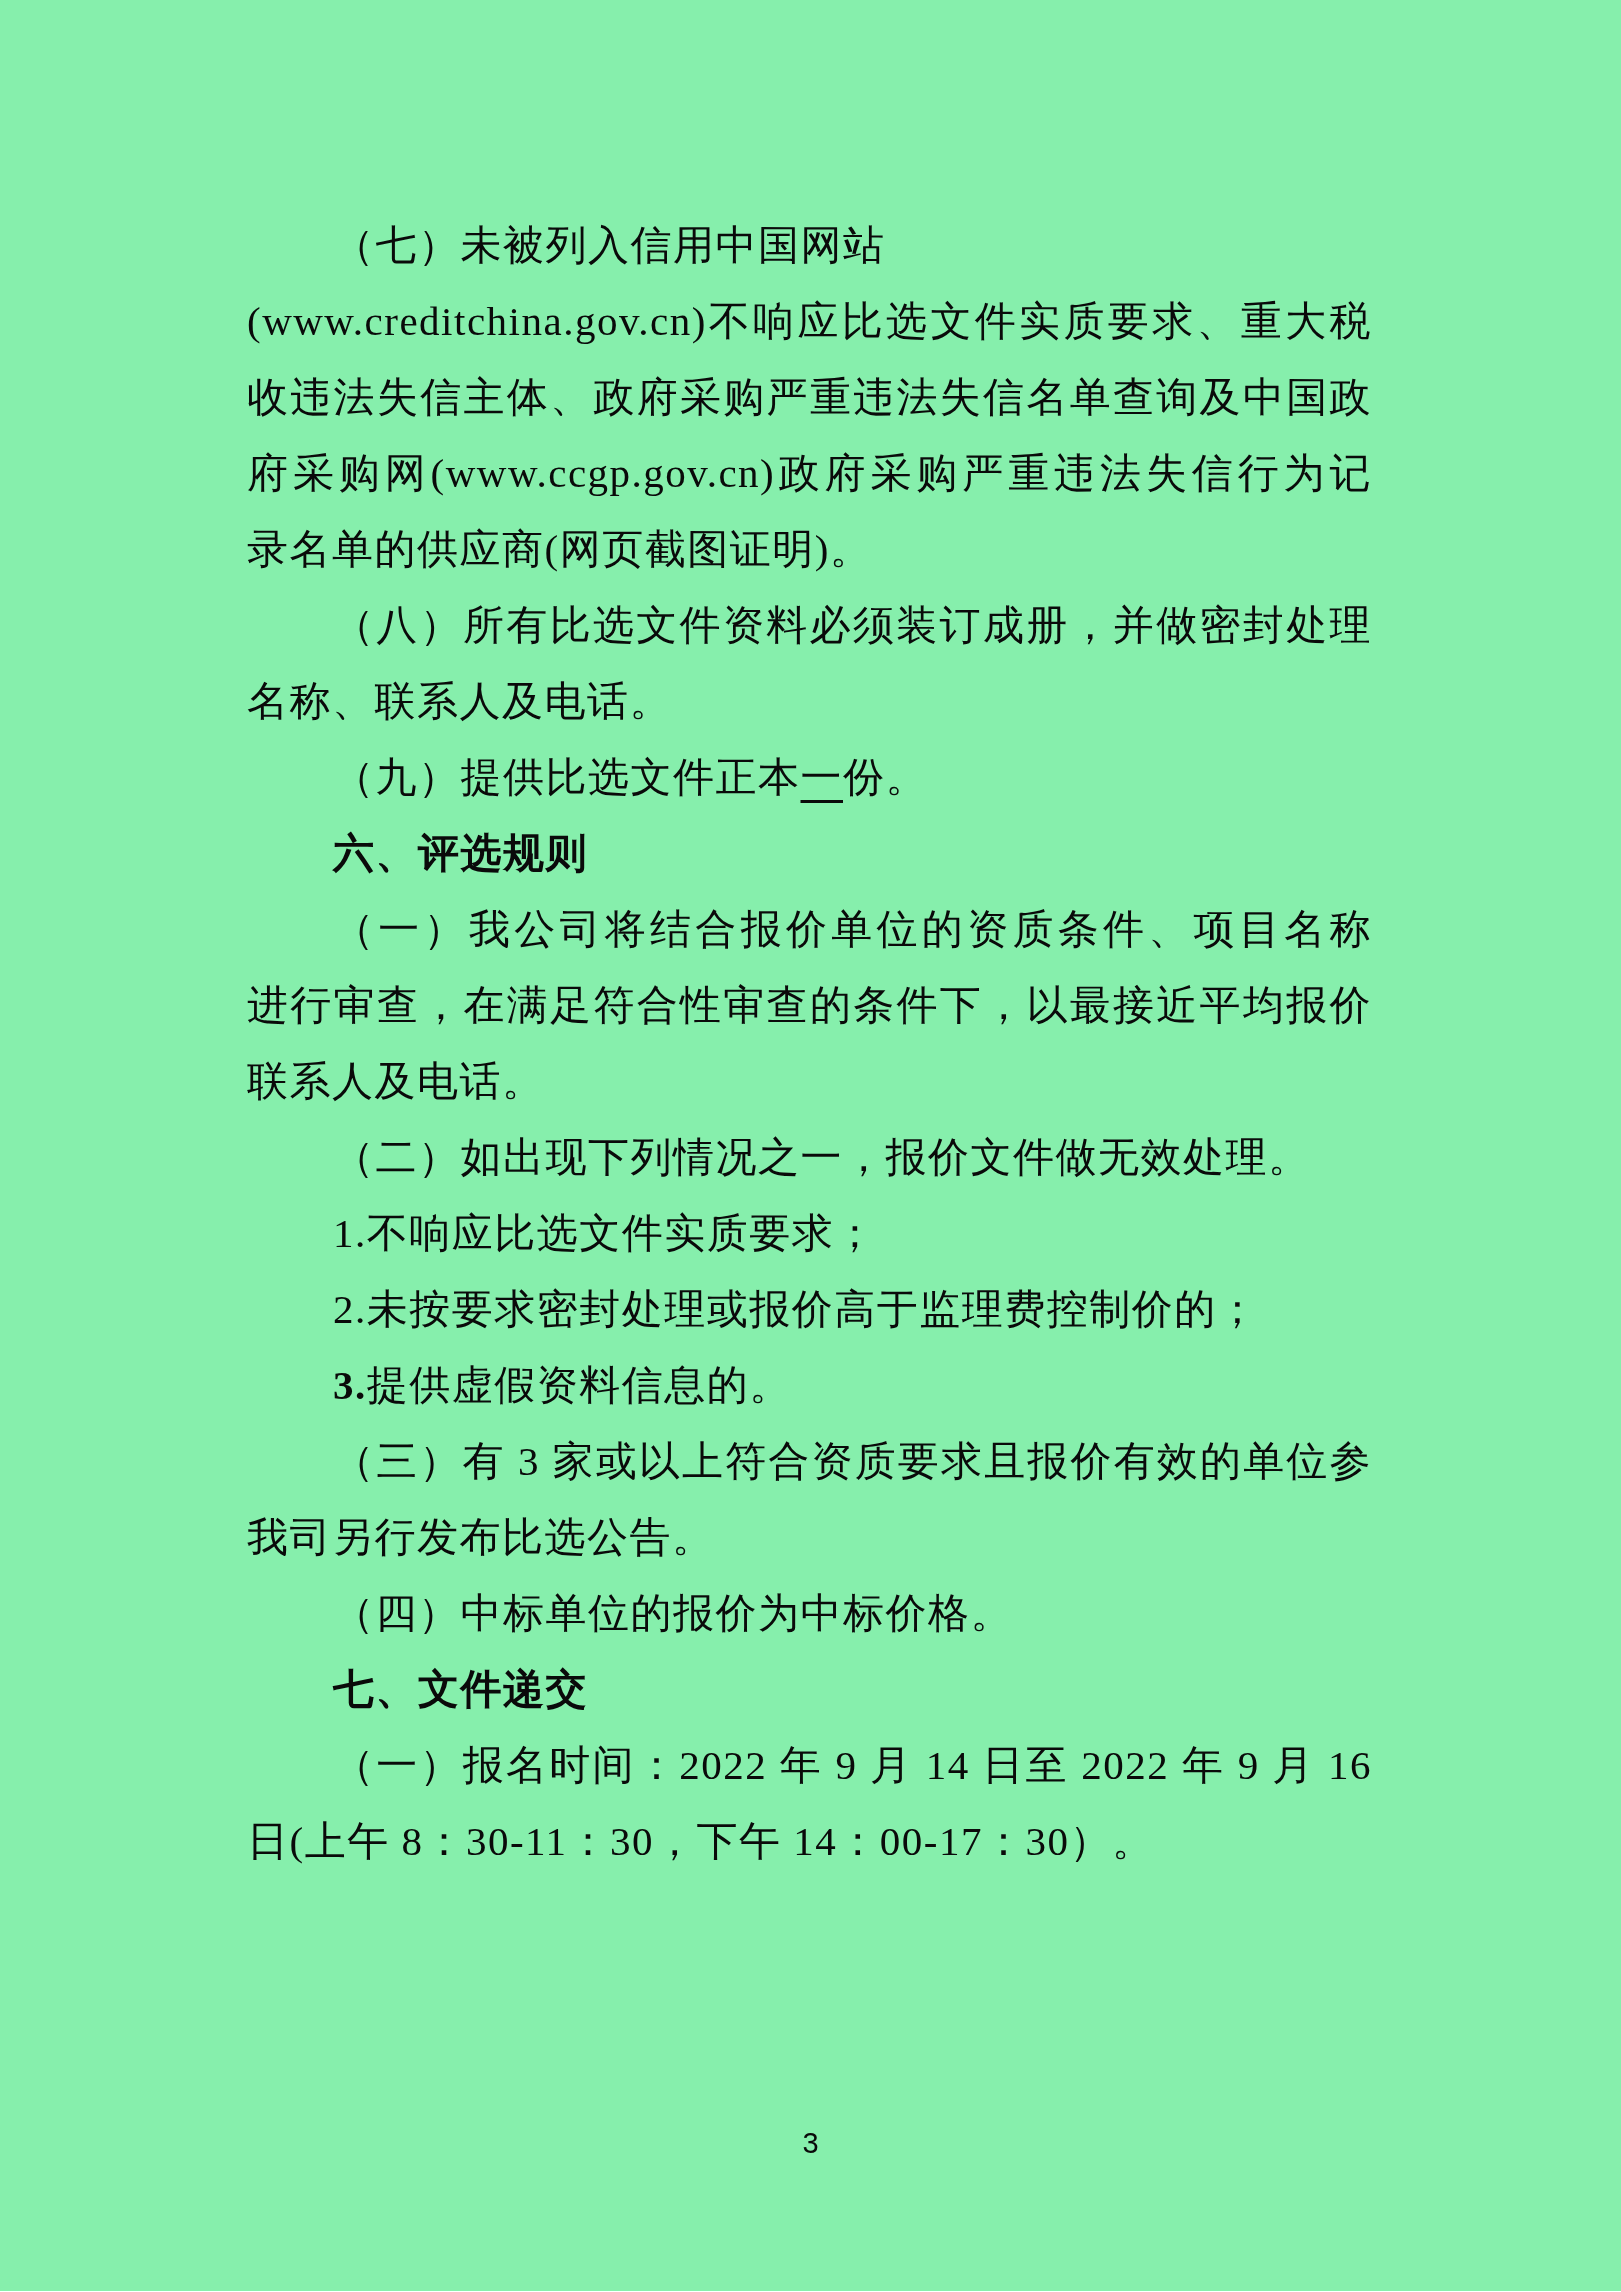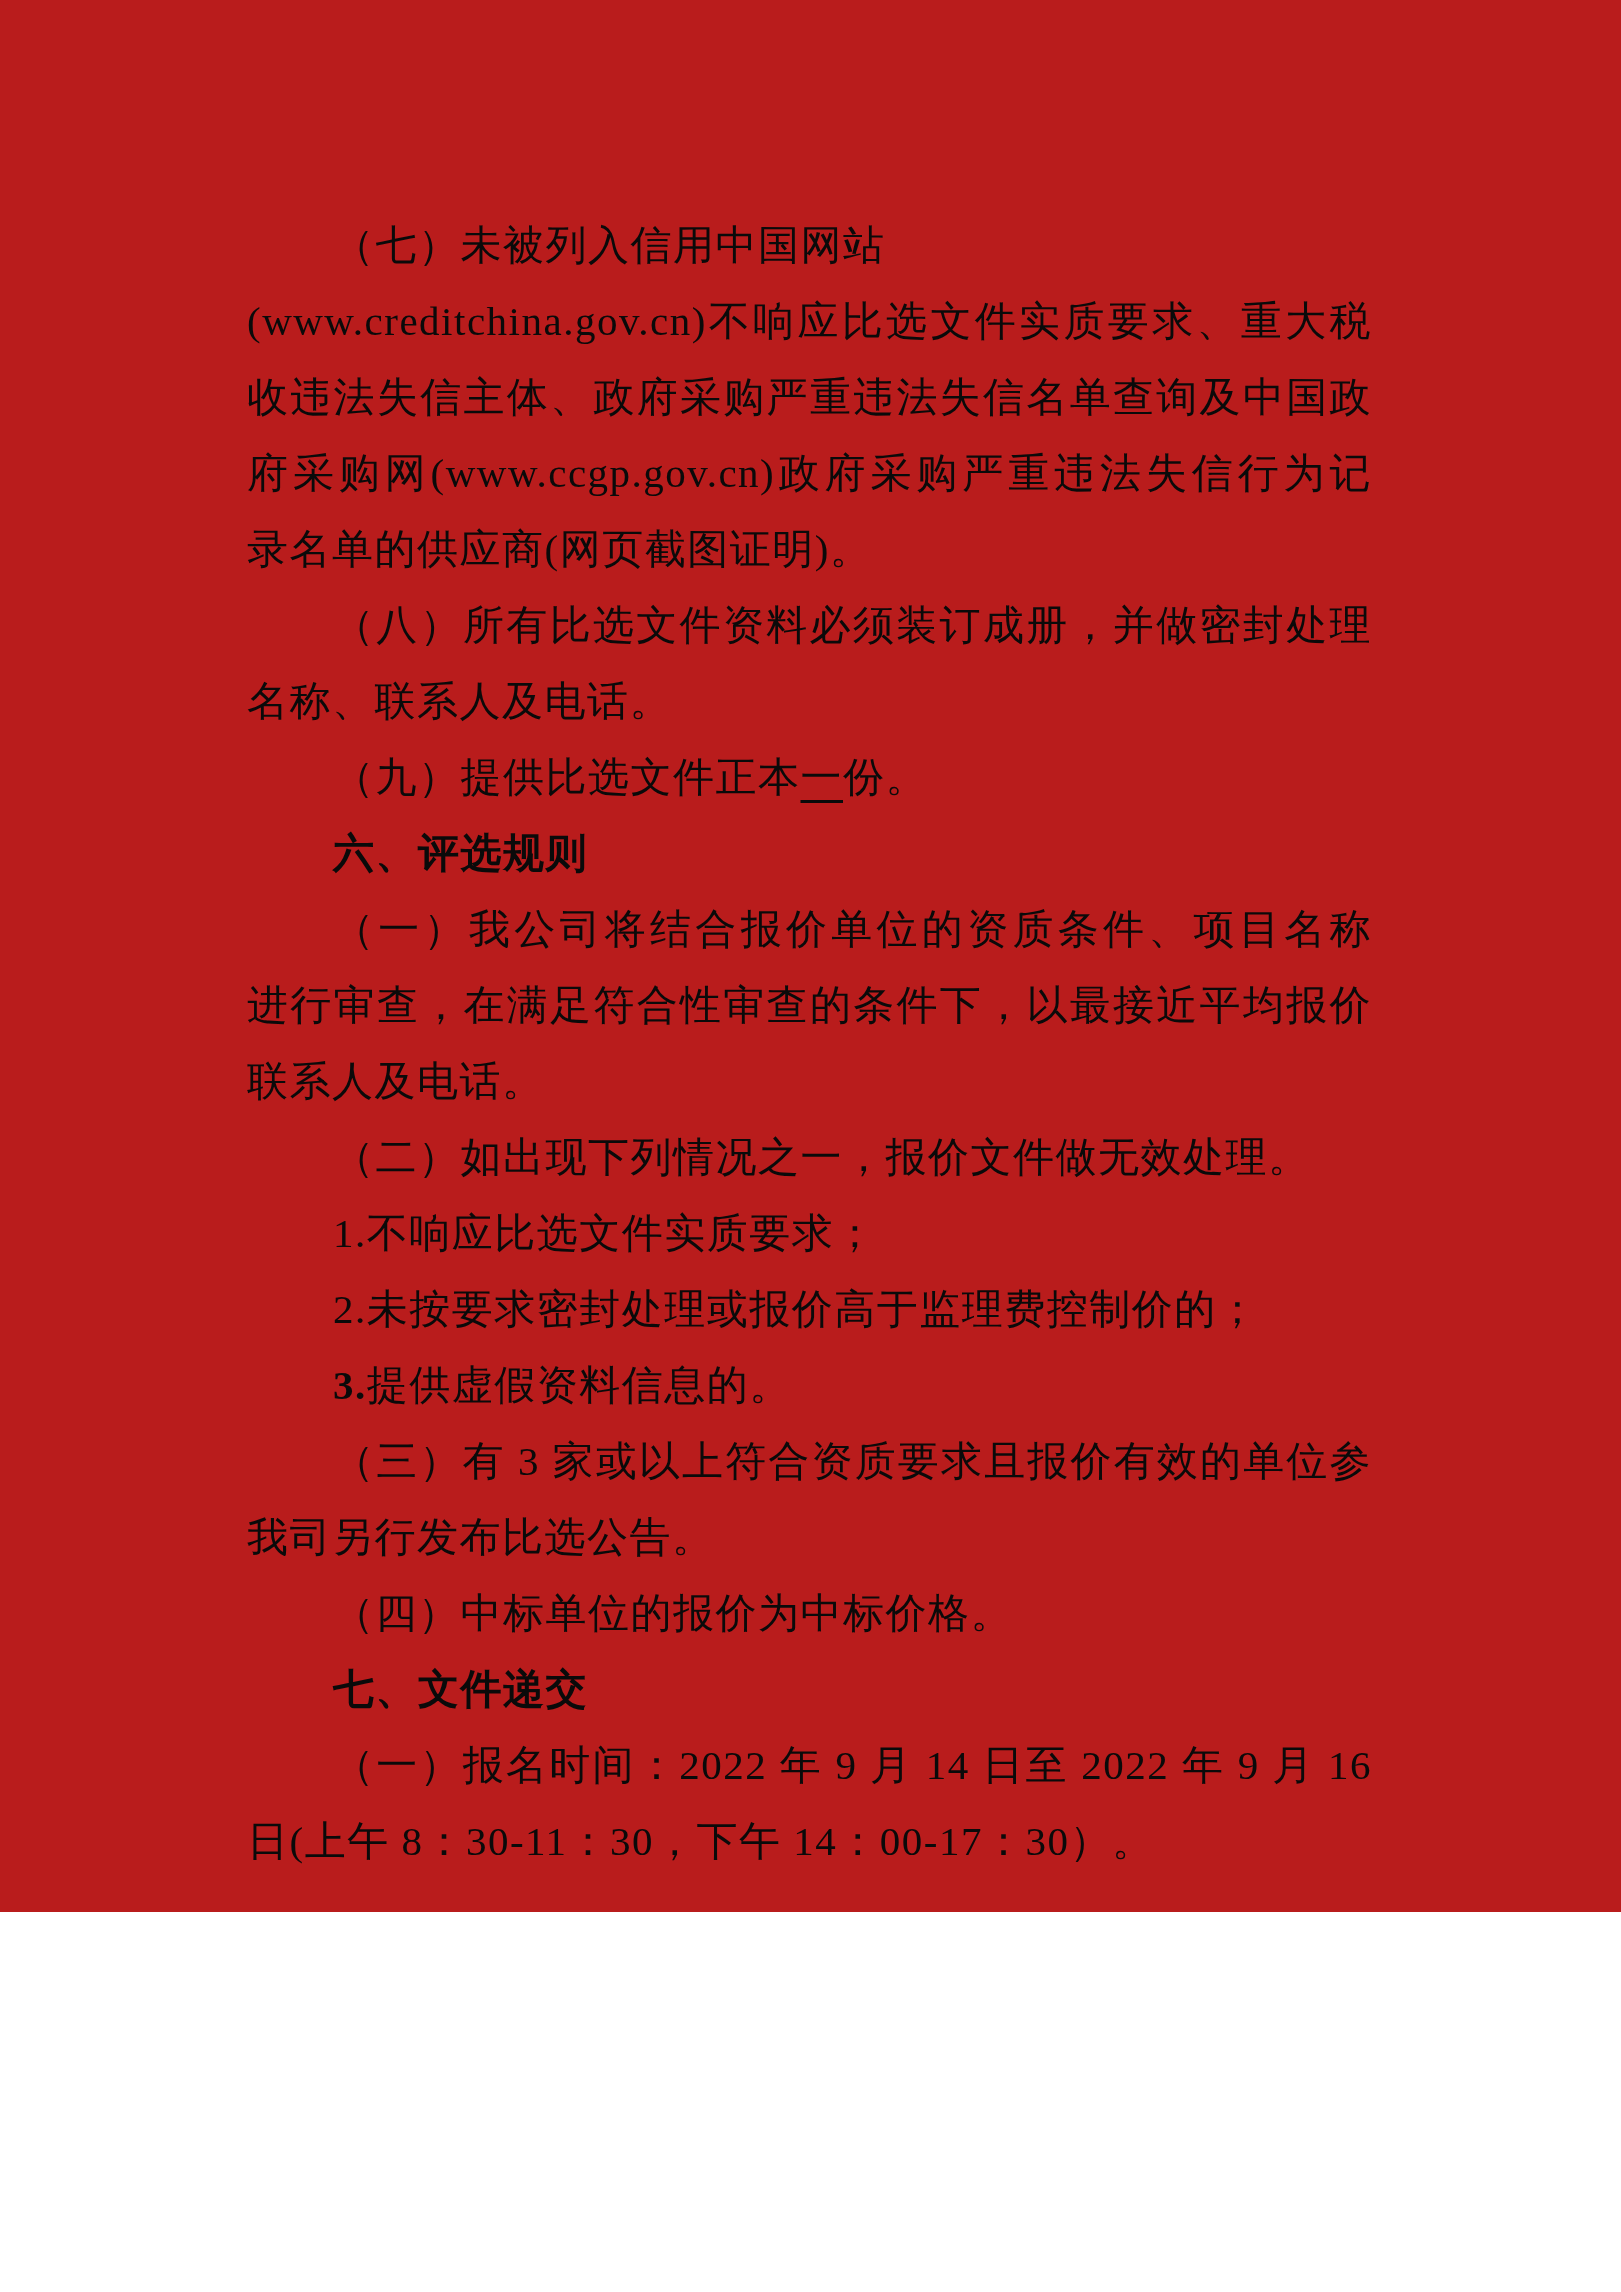--- a/index.html
+++ b/index.html
@@ -3,22 +3,22 @@
 <meta charset="utf-8">
 <style>
   html, body {
     margin: 0;
     padding: 0;
     background: #ffffff;
   }
   .page {
     position: relative;
     width: 1621px;
-    height: 1912px;
-    background: #b91c1c;
+    height: 2291px;
+    background: #86efac;
     overflow: hidden;
     font-family: "Liberation Serif", "DejaVu Serif", serif;
     color: #0a0a0a;
   }
   .content {
     position: absolute;
     left: 247px;
     top: 207px;
     width: 1125px;
   }

